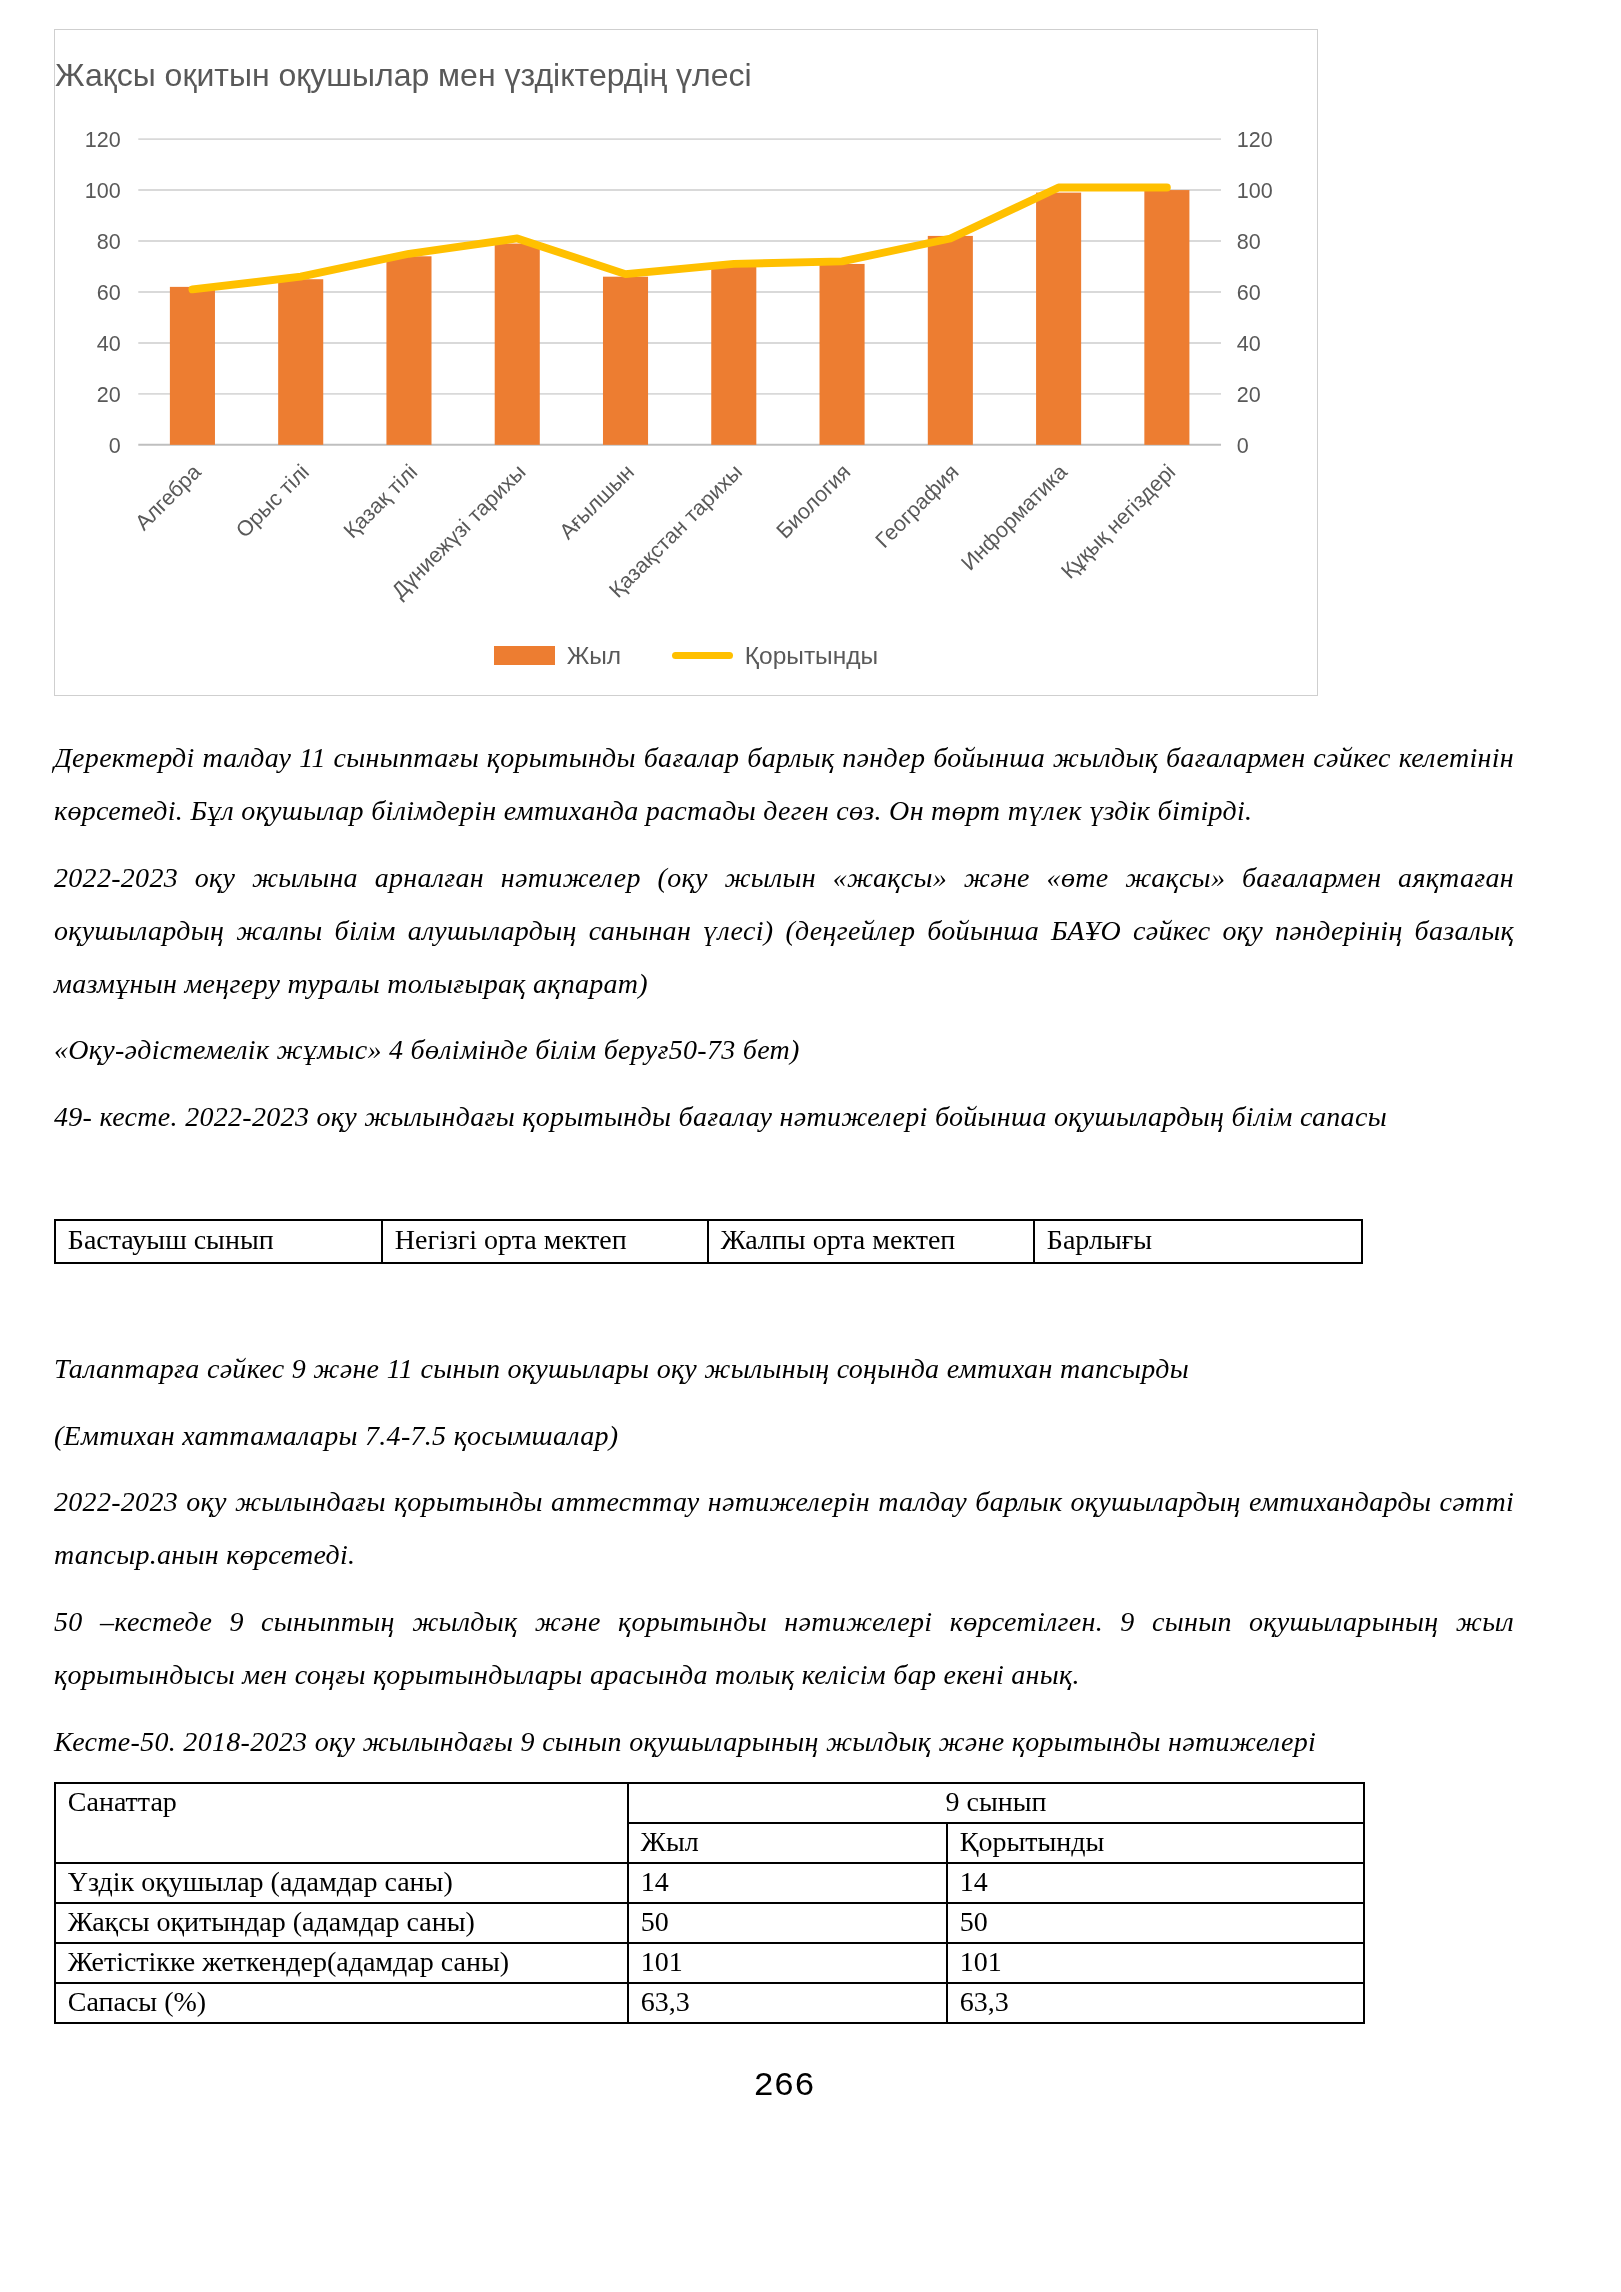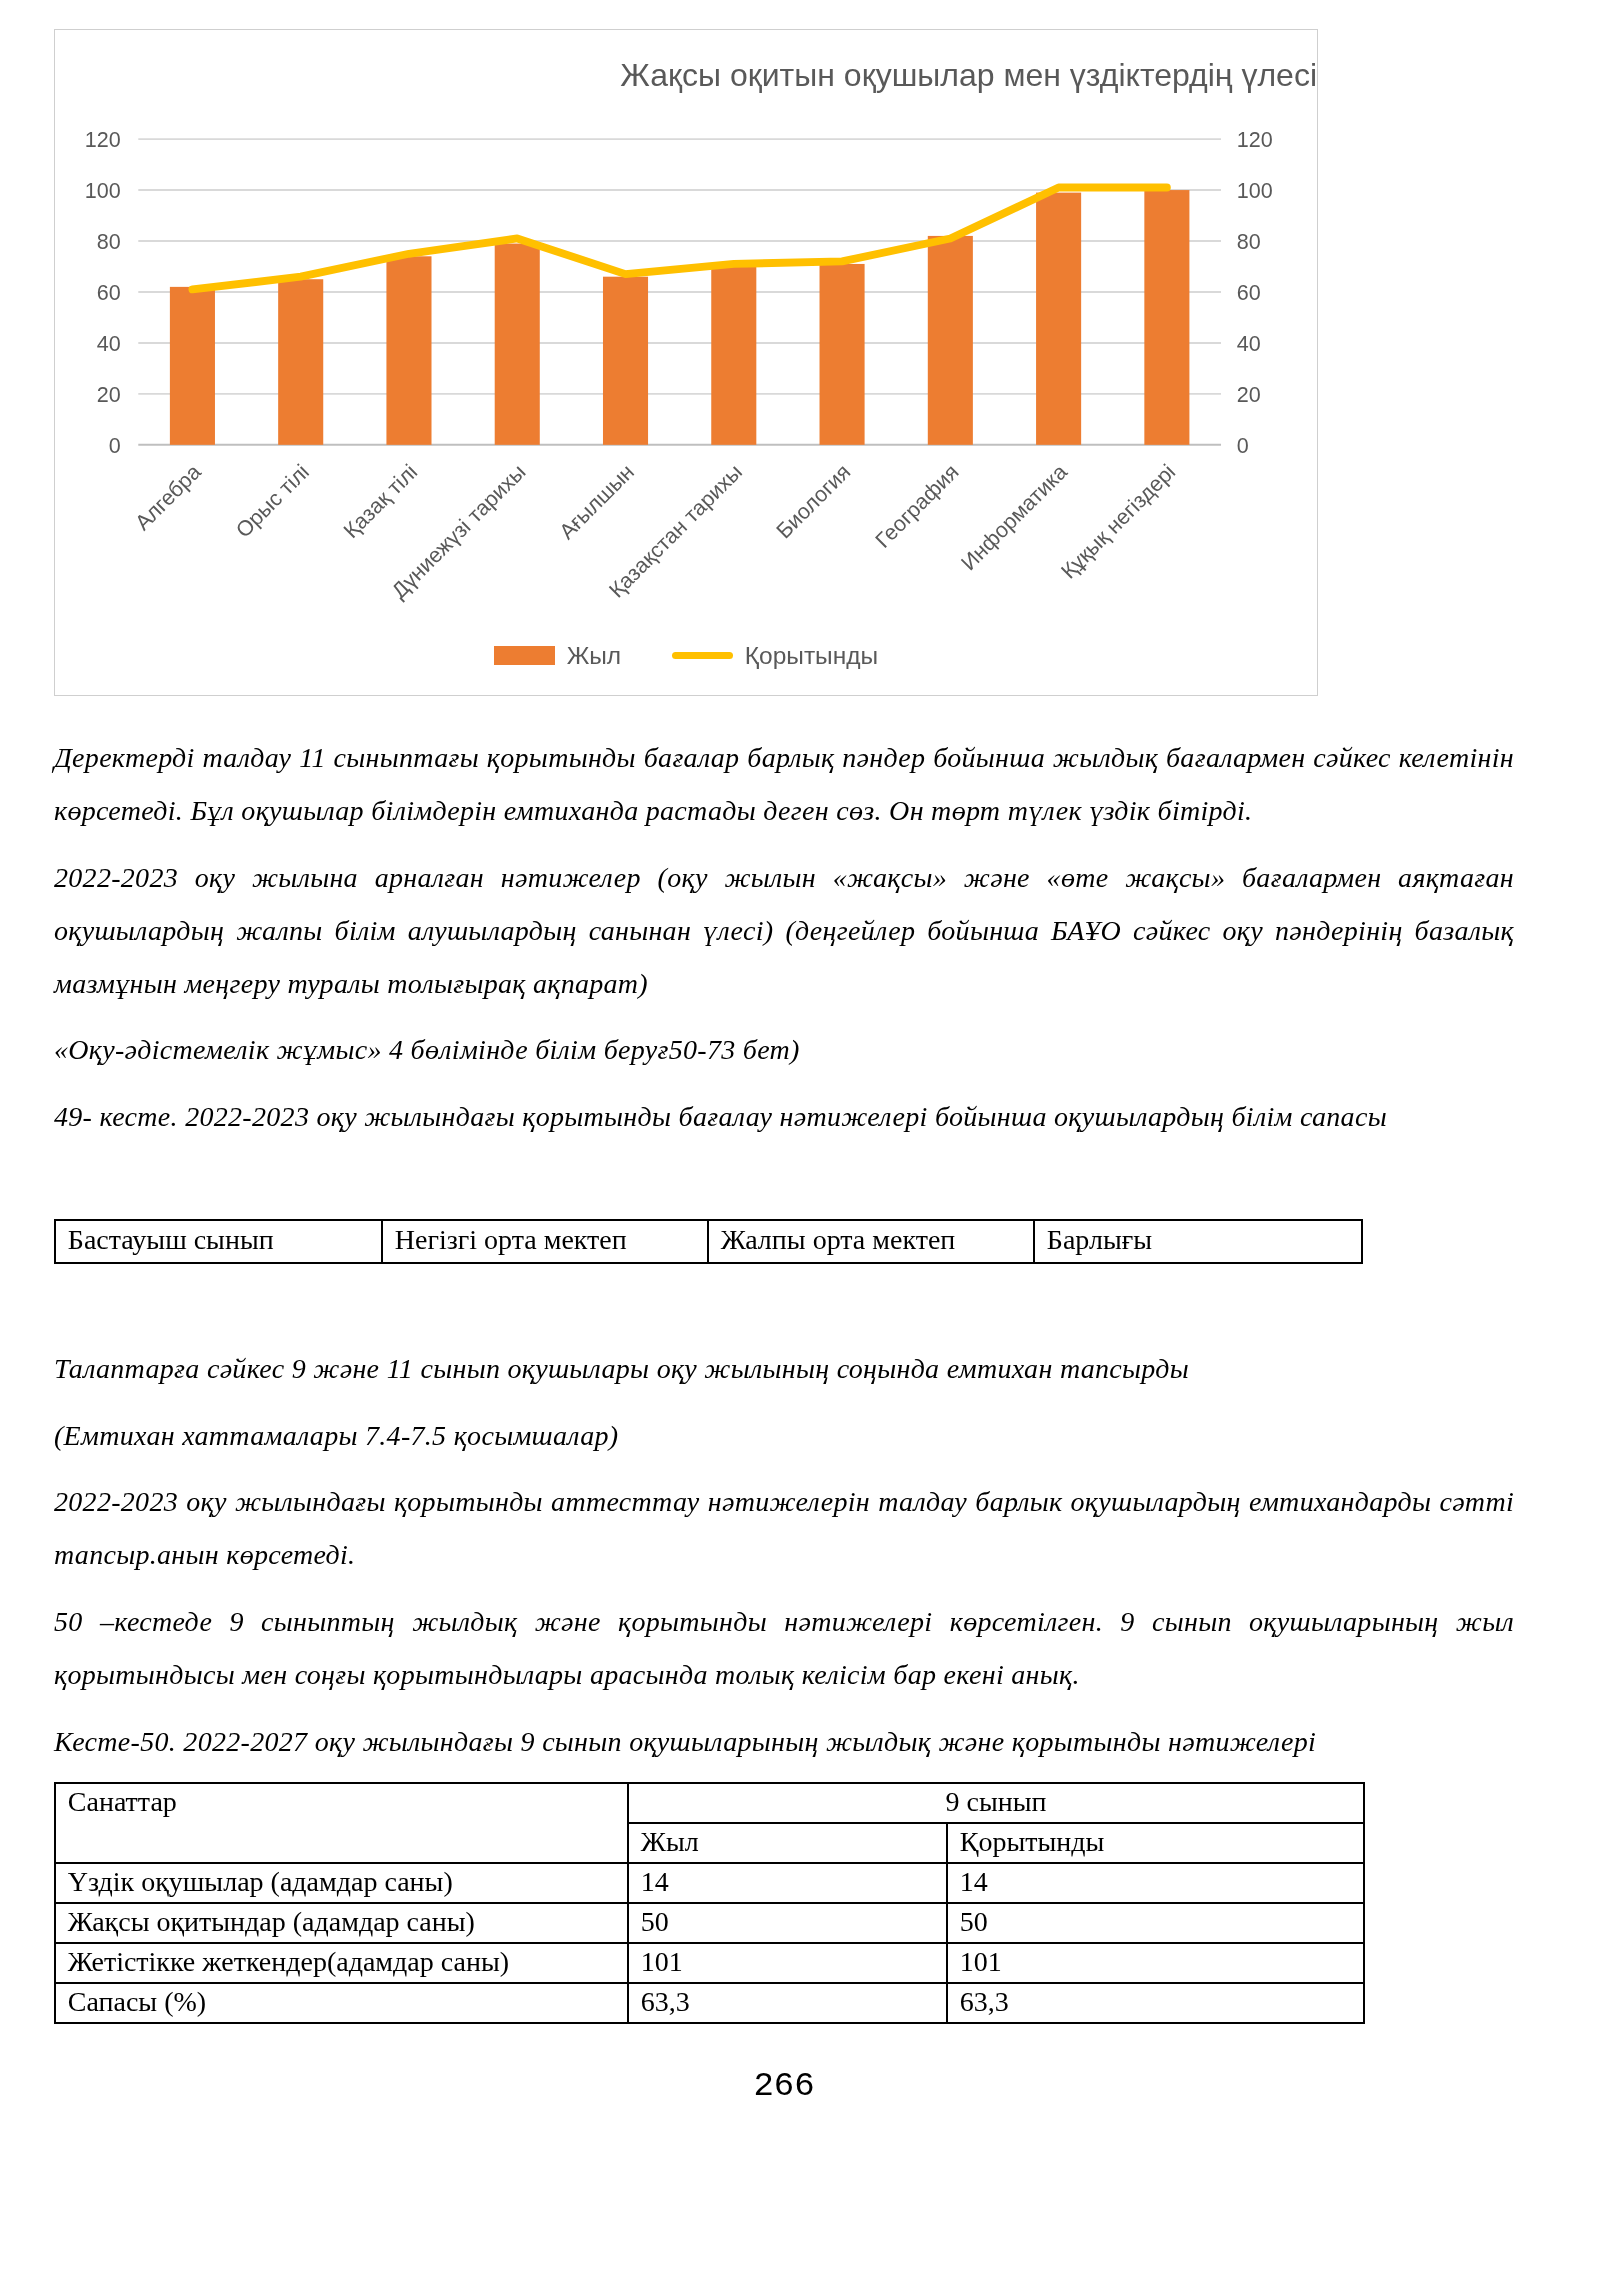--- a/index.html
+++ b/index.html
@@ -13,21 +13,21 @@
   }
   .chart-box {
     position: relative;
     margin: 29px 0 0 54px;
     width: 1264px; height: 667px;
     border: 1px solid #cfcfcf;
     background: #ffffff;
   }
   .chart-title {
     position: absolute; top: 27.4px; left: 0; right: 0;
-    text-align: right;
+    text-align: left;
     font-family: "Liberation Sans", sans-serif;
     font-size: 32px; color: #595959;
   }
   .chart-svg { position: absolute; left: 0; top: 0; }
   .chart-svg text { font-family: "Liberation Sans", sans-serif; fill: #595959; }
   .legend {
     position: absolute; bottom: 25.5px; left: 0; right: 0;
     display: flex; justify-content: center; align-items: center; gap: 11.8px;
     font-family: "Liberation Sans", sans-serif;
     font-size: 24.5px; color: #595959;
@@ -149,21 +149,21 @@
       </tr>
     </tbody>
       </table>
 
     <div class="spacer-after-t49"></div>
 
     <p class="single">Талаптарға сәйкес 9 және 11 сынып оқушылары оқу жылының соңында емтихан тапсырды</p>
     <p class="single">(Емтихан хаттамалары 7.4-7.5 қосымшалар)</p>
     <p>2022-2023 оқу жылындағы қорытынды аттесттау нәтижелерін талдау барлык оқушылардың емтихандарды сәтті тапсыр.анын көрсетеді.</p>
     <p>50 –кестеде 9 сыныптың жылдық және қорытынды нәтижелері көрсетілген. 9 сынып оқушыларының жыл қорытындысы мен соңғы қорытындылары арасында толық келісім бар екені анық.</p>
-    <p class="single">Кесте-50. 2022-2027 оқу жылындағы 9 сынып оқушыларының жылдық және қорытынды нәтижелері</p>
+    <p class="single">Кесте-50. 2018-2023 оқу жылындағы 9 сынып оқушыларының жылдық және қорытынды нәтижелері</p>
 
     <table class="table50">
       <colgroup>
           <col style="width:573px">
           <col style="width:319px">
           <col style="width:417px">
         </colgroup>
       <tbody>
           <tr>
         <th rowspan="2">Санаттар</th>

